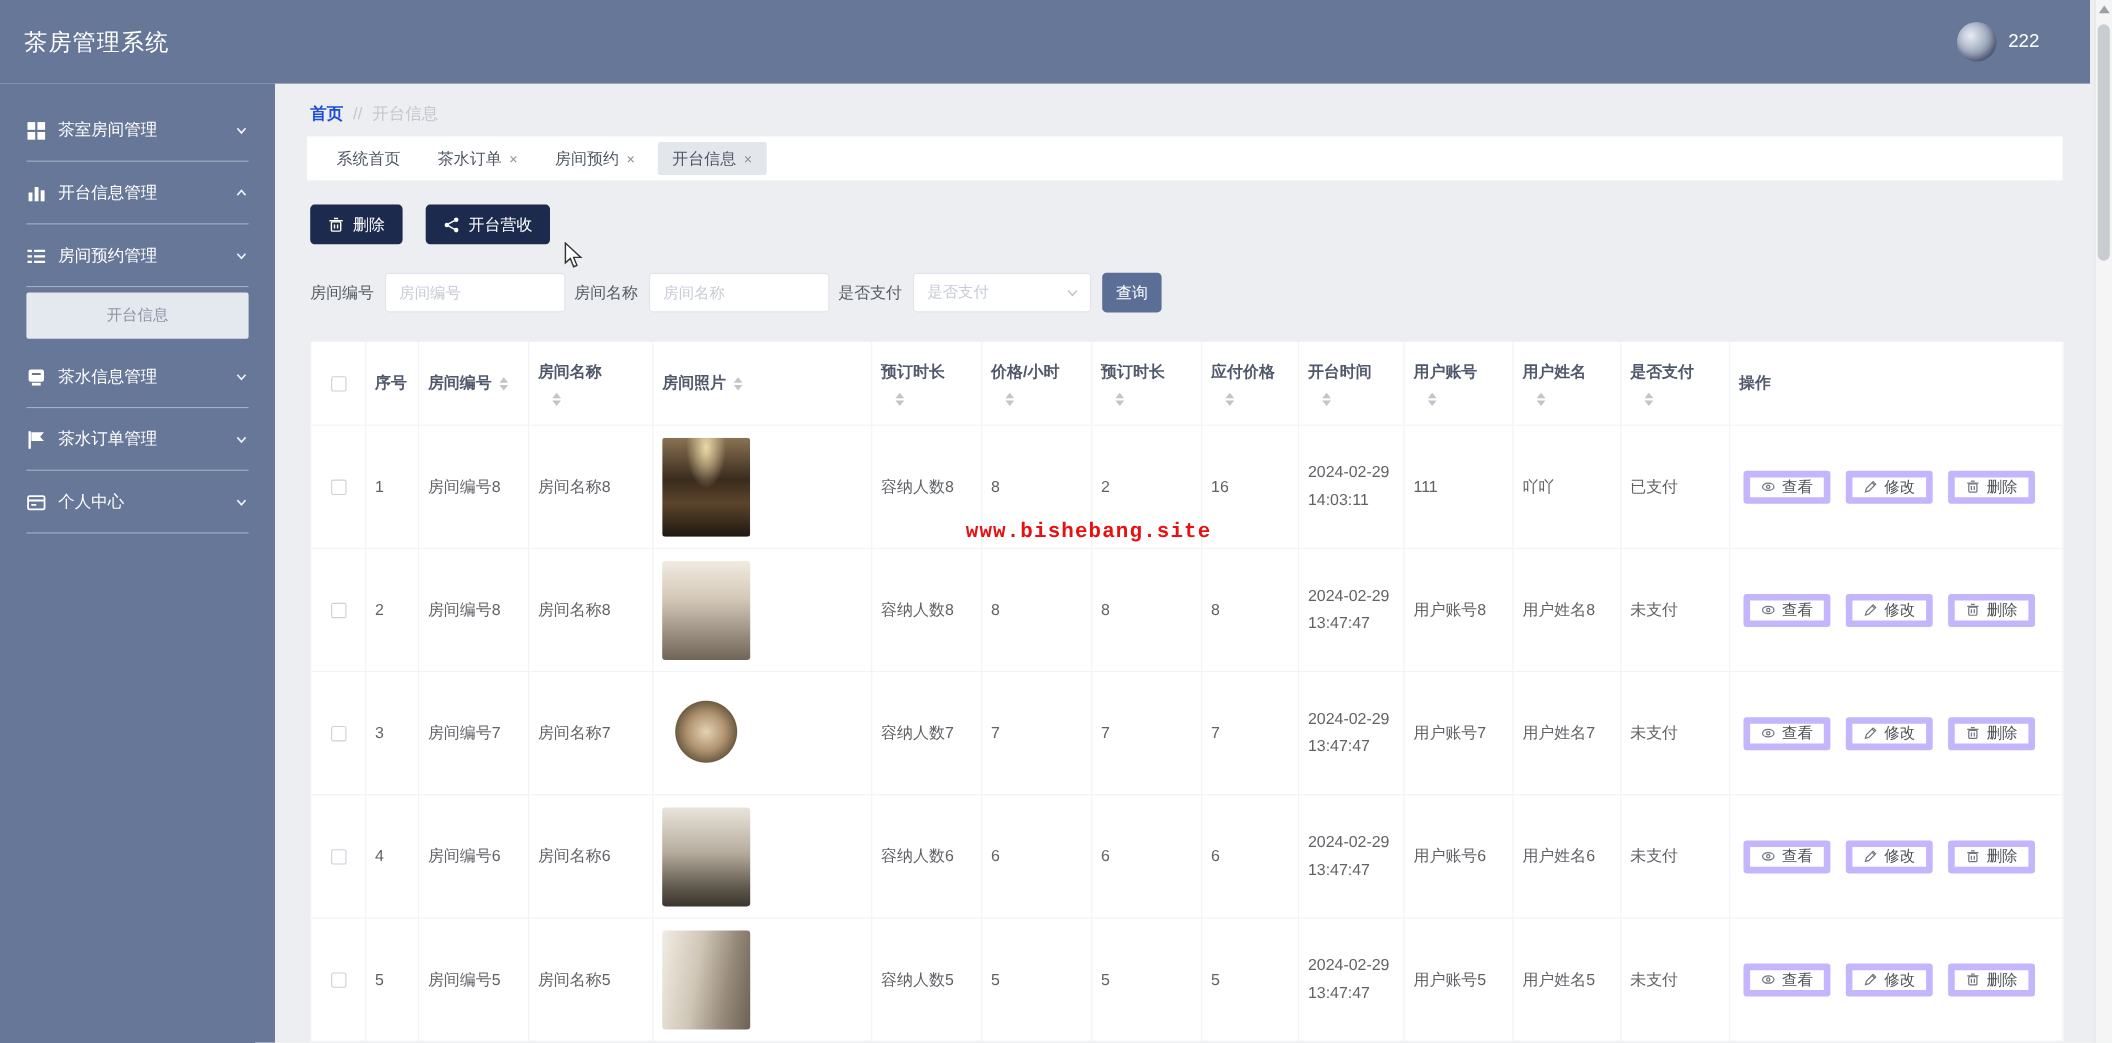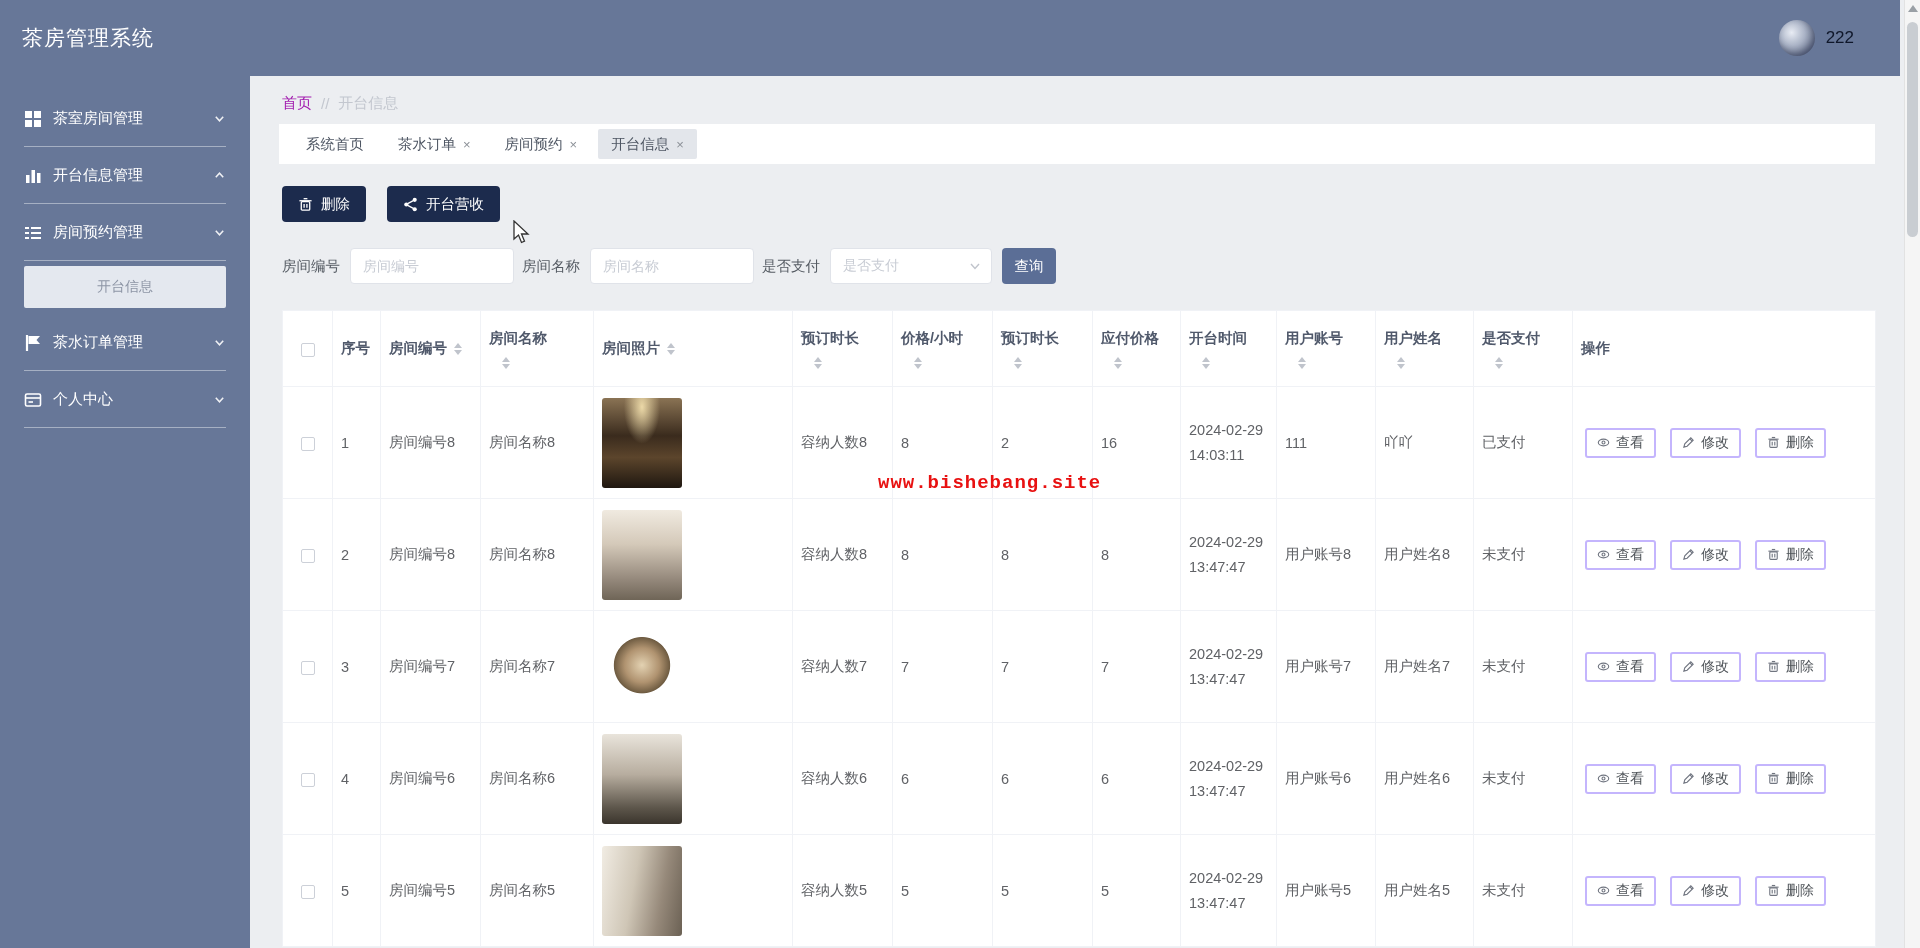--- a/index.html
+++ b/index.html
@@ -4,39 +4,39 @@
 <style>
   * { margin:0; padding:0; box-sizing:border-box; }
   html,body { width:1920px; height:948px; overflow:hidden; }
   body { font-family:"Liberation Sans", sans-serif; background:#eceef1; position:relative; color:#606266; }
 
   
   .header { position:absolute; top:0; left:0; width:1900px; height:76px; background:#677798; display:flex; align-items:center; padding:0 46px 0 22px; z-index:5; }
   .header .title { color:#fff; font-size:21px; letter-spacing:1px; }
   .header .user { margin-left:auto; display:flex; align-items:center; gap:11px; }
   .avatar { width:36px; height:36px; border-radius:50%; background:radial-gradient(circle at 35% 35%, #e8ecf4 0%, #aab3c6 40%, #6e7890 75%, #4a5368 100%); box-shadow:inset -2px -3px 6px rgba(30,40,70,.45); }
-  .username { color:#0f172a; font-size:17px; }
+  .username { color:#ffffff; font-size:17px; }
 
   
   .scrollbar { position:absolute; right:0; top:0; width:16px; height:948px; background:#f5f5f5; border-left:1px solid #e2e2e2; z-index:30; }
   .sb-arrow-up { position:absolute; top:5px; left:3px; width:0; height:0; border-left:5px solid transparent; border-right:5px solid transparent; border-bottom:7px solid #9aa0a6; }
   .sb-thumb { position:absolute; top:22px; left:2px; width:11px; height:215px; background:#c9cdd2; border-radius:6px; }
 
   
   .sidebar { position:absolute; top:76px; left:0; bottom:0; width:250px; background:#677798; padding-top:14px; z-index:4; }
   .side-item { height:57px; display:flex; align-items:center; padding:0 24px; color:#fff; font-size:15px; position:relative; cursor:pointer;text-align:center; }
   .side-item::after { content:''; position:absolute; left:24px; right:24px; bottom:0; height:1px; background:rgba(255,255,255,.42); }
   .side-item .s-icon { width:18px; height:18px; margin-right:11px; flex:0 0 18px; }
   .side-item .chev { margin-left:auto; width:13px; height:13px; opacity:.9; }
   .submenu-item { margin:5px 24px 6px 24px; height:42px; background:#e4e8ef; color:#8d95a5; font-size:14px; display:flex; align-items:center; justify-content:center; border-radius:2px; cursor:pointer; }
 
   
   .main { position:absolute; left:250px; top:76px; right:16px; bottom:0; padding:16px 29px 0 32px; }
   .breadcrumb { display:flex; align-items:center; gap:9px; font-size:15px; height:22px; }
-  .breadcrumb .bc-home { color:#a21caf; font-weight:normal; }
+  .breadcrumb .bc-home { color:#1d4ed8; font-weight:bold; }
   .breadcrumb .bc-sep, .breadcrumb .bc-cur { color:#c3c7cf; }
 
   .tabbar { margin-top:10px; margin-left:-3px; background:#fff; height:40px; display:flex; align-items:center; padding:0 14px; gap:8px; }
   .tab { display:flex; align-items:center; gap:7px; height:30px; padding:0 13px; font-size:14.5px; color:#4e5663; cursor:pointer; border-radius:2px; white-space:nowrap;justify-content:flex-end; }
   .tab.active { background:#e3e6eb; }
   .tab .tab-x { color:#8b9097; font-size:13px; line-height:1; }
 
   .toolbar { margin-top:22px; display:flex; gap:21px; }
   .btn-dark { background:#1c2b4d; color:#fff; border:none; height:36px; padding:0 16px; border-radius:4px; font-size:14.5px; display:inline-flex; align-items:center; gap:8px; cursor:pointer; font-family:inherit; }
   .btn-dark svg { width:15px; height:15px; }
@@ -64,21 +64,21 @@
   .caret-up { width:0; height:0; border-left:4px solid transparent; border-right:4px solid transparent; border-bottom:5px solid #c0c4cc; }
   .caret-down { width:0; height:0; border-left:4px solid transparent; border-right:4px solid transparent; border-top:5px solid #c0c4cc; }
   .photo { width:80px; height:90px; border-radius:3px; }
   .photo-1 { background:radial-gradient(ellipse at 50% 10%, #ecd9a8 0%, rgba(236,217,168,0) 32%), linear-gradient(180deg,#8a7354 0%, #3a2b1d 42%, #5c452c 66%, #1f1710 100%); }
   .photo-2 { background:linear-gradient(180deg,#f0eae0 0%, #d4c9b9 38%, #93877a 78%, #6f6557 100%); }
   .photo-3 { background:radial-gradient(circle at 50% 48%, #e3d2b2 0%, #b09370 28%, #6f5c42 45%, #ffffff 46.5%); }
   .photo-4 { background:linear-gradient(180deg,#e9e4db 0%, #b7ad9f 45%, #5d564b 82%, #3b352d 100%); }
   .photo-5 { background:linear-gradient(100deg,#f1ece3 0%, #cfc6b6 40%, #96897a 72%, #6b6154 100%); }
   .time-cell { word-break:break-all; line-height:1.7; }
   .ops-cell { padding-left:12px; }
-  .act-btn { display:inline-flex; align-items:center; gap:6px; border:2px solid #c4b5fd; background:#fff; color:#4e5358; font-size:14px; height:30px; padding:0 10px; border-radius:3px; margin-right:10px; cursor:pointer; font-family:inherit; }
+  .act-btn { display:inline-flex; align-items:center; gap:6px; border:6px solid #c4b5fd; background:#fff; color:#4e5358; font-size:14px; height:30px; padding:0 10px; border-radius:3px; margin-right:10px; cursor:pointer; font-family:inherit; }
   .act-btn svg { width:13px; height:13px; }
 
   
   .watermark { position:absolute; left:878px; top:472px; color:#e81111; font-family:"Liberation Mono", monospace; font-size:19px; font-weight:bold; z-index:6; letter-spacing:1px; }
   .cursor { position:absolute; left:512px; top:220px; z-index:40; }
 </style>
 </head>
 <body>
 
 <div class="header">
@@ -126,20 +126,31 @@
         <line x1="7" y1="14" x2="17" y2="14"></line>
       </svg>
     <span>房间预约管理</span>
     <svg class="chev" viewBox="0 0 14 14" fill="none" stroke="#fff" stroke-width="1.6">
         <polyline points="3,5 7,9.5 11,5"></polyline>
       </svg>
   </div>
 
   <div class="submenu-item">开台信息</div>
 
+  <div class="side-item">
+    <svg class="s-icon" viewBox="0 0 18 18">
+        <rect x="2" y="2" width="14" height="11" rx="2" fill="#fff"></rect>
+        <rect x="5" y="14" width="8" height="2.5" fill="#fff"></rect>
+        <line x1="5" y1="6" x2="13" y2="6" stroke="#677798" stroke-width="1.6"></line>
+      </svg>
+    <span>茶水信息管理</span>
+    <svg class="chev" viewBox="0 0 14 14" fill="none" stroke="#fff" stroke-width="1.6">
+        <polyline points="3,5 7,9.5 11,5"></polyline>
+      </svg>
+  </div>
 
   <div class="side-item">
     <svg class="s-icon" viewBox="0 0 18 18">
         <path d="M3 1 L3 17" stroke="#fff" stroke-width="2.2"></path>
         <path d="M4.5 2 L16 2 L12.5 6 L16 10 L4.5 10 Z" fill="#fff"></path>
       </svg>
     <span>茶水订单管理</span>
     <svg class="chev" viewBox="0 0 14 14" fill="none" stroke="#fff" stroke-width="1.6">
         <polyline points="3,5 7,9.5 11,5"></polyline>
       </svg>

